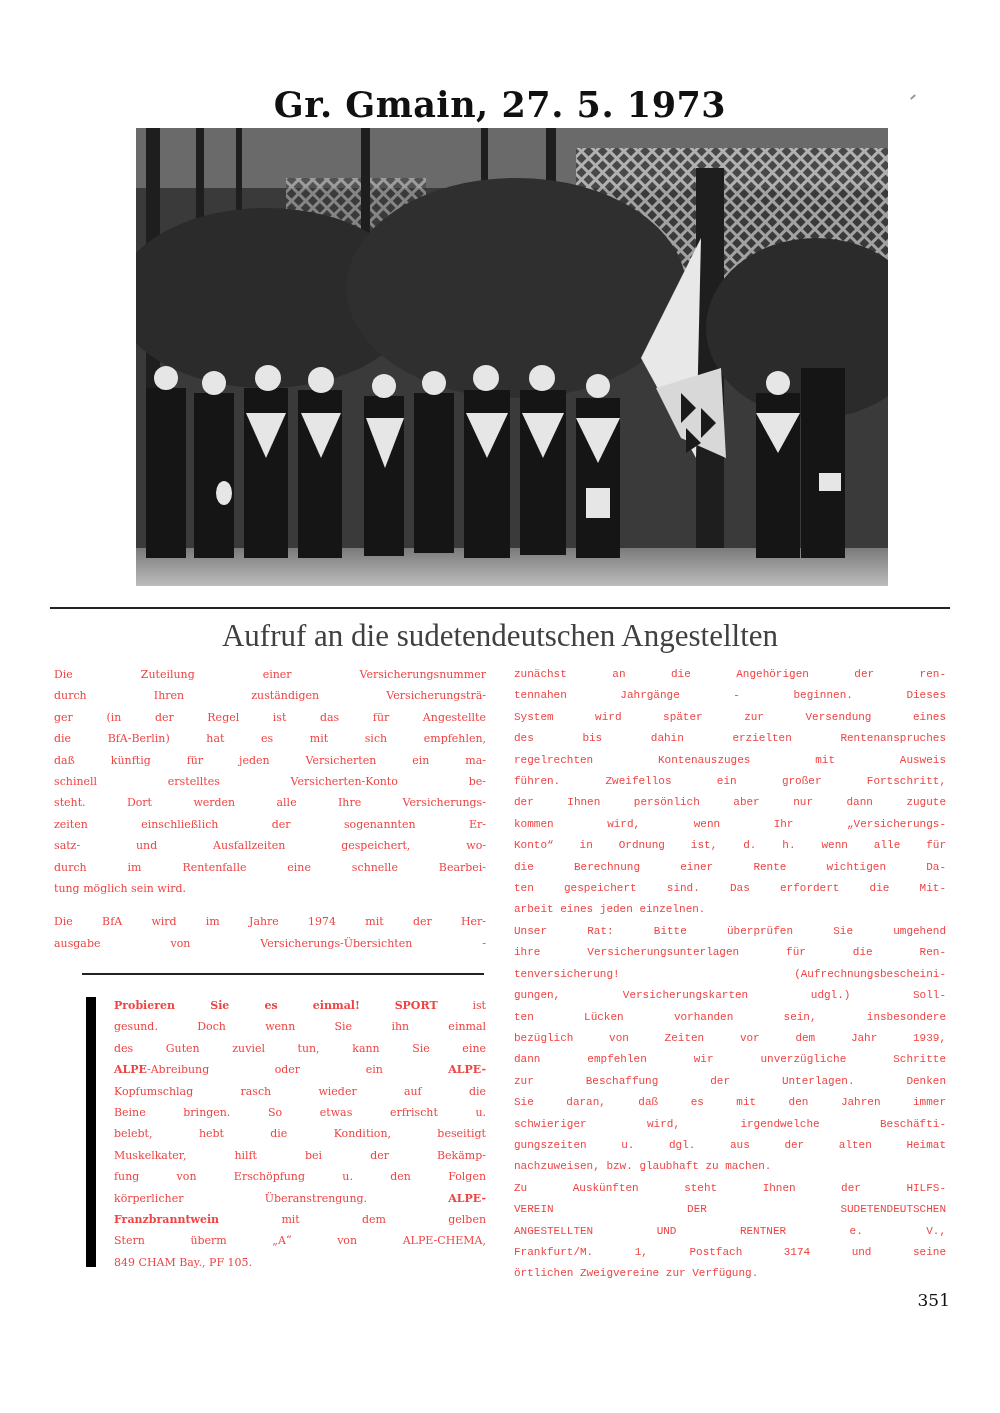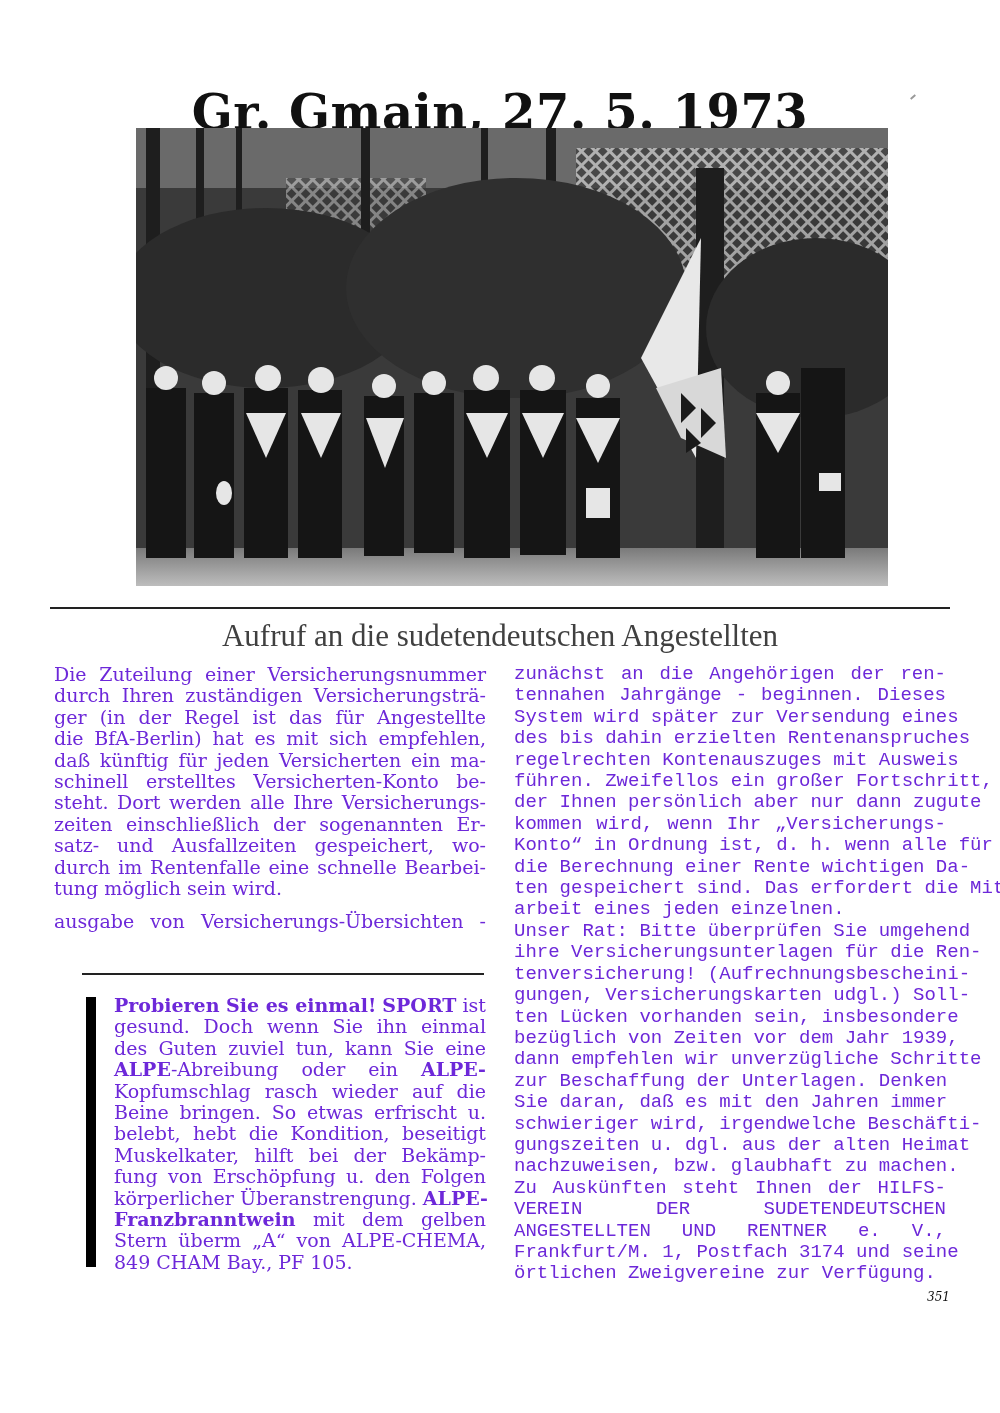--- a/index.html
+++ b/index.html
@@ -1,48 +1,48 @@
 <!DOCTYPE html>
 <html><head>
   <meta charset="utf-8">
   <style>
     html, body { margin: 0; padding: 0; background: #ffffff; }
     body { width: 1000px; height: 1413px; position: relative; overflow: hidden; color: #111; }
     .page-title {
       position: absolute; left: 0; width: 1000px; top: 84px; text-align: center;
-      font-family: "DejaVu Serif", serif; font-weight: bold; font-size: 48px; letter-spacing: 0.5px;
+      font-family: "DejaVu Serif", serif; font-weight: bold; font-size: 35px; letter-spacing: 0.5px;
       color: #111;
     }
     .stray-mark { position: absolute; left: 910px; top: 96px; width: 6px; height: 2px; background: #999; transform: rotate(-40deg); }
     .photo {
       position: absolute; left: 136px; top: 128px; width: 752px; height: 458px;
       background: #2a2a2a; overflow: hidden;
     }
     .photo svg { width: 100%; height: 100%; display: block; }
     .rule-top { position: absolute; left: 50px; top: 607px; width: 900px; height: 2px; background: #222; }
     .article-title {
       position: absolute; left: 0; width: 1000px; top: 618px; text-align: center;
       font-family: "Liberation Serif", serif; font-size: 31px; color: #404040;
     }
     .col {
-      position: absolute; font-family: "DejaVu Serif", serif; font-size: 19px; line-height: 21.4px;
-      text-align: justify; color: #6d28d9;
+      position: absolute; font-family: "DejaVu Serif", serif; font-size: 11px; line-height: 21.4px;
+      text-align: justify; color: #ef4444;
     }
     .col p { margin: 0; }
     .col-left { left: 54px; top: 664px; width: 432px; }
     .col-right { left: 514px; top: 664px; width: 432px; font-family: Liberation Mono, monospace; }
     .p-gap { margin-top: 12px !important; }
     .line { display: block; text-align: justify; text-align-last: justify; white-space: nowrap; }
     .line.last { text-align-last: left; }
     .rule-mid { position: absolute; left: 82px; top: 973px; width: 402px; height: 2px; background: #222; }
     .ad-bar { position: absolute; left: 86px; top: 997px; width: 10px; height: 270px; background: #000; }
     .ad { left: 114px; top: 995px; width: 372px; }
     .page-number {
       position: absolute; left: 900px; top: 1290px; width: 50px; text-align: right;
-      font-family: "DejaVu Serif", serif; font-size: 12px; color: #111; font-style: italic;
+      font-family: "DejaVu Serif", serif; font-size: 17px; color: #111;
     }
     b { font-weight: bold; }
   </style>
 </head>
 <body>
 
 <div class="page-title">Gr. Gmain, 27. 5. 1973</div>
 <div class="stray-mark"></div>
 
 <div class="photo">
@@ -134,20 +134,21 @@
     <span class="line">die BfA-Berlin) hat es mit sich empfehlen,</span>
     <span class="line">daß künftig für jeden Versicherten ein ma-</span>
     <span class="line">schinell erstelltes Versicherten-Konto be-</span>
     <span class="line">steht. Dort werden alle Ihre Versicherungs-</span>
     <span class="line">zeiten einschließlich der sogenannten Er-</span>
     <span class="line">satz- und Ausfallzeiten gespeichert, wo-</span>
     <span class="line">durch im Rentenfalle eine schnelle Bearbei-</span>
     <span class="line last">tung möglich sein wird.</span>
   </p>
   <p class="p-gap">
+    <span class="line">Die BfA wird im Jahre 1974 mit der Her-</span>
     <span class="line">ausgabe von Versicherungs-Übersichten -</span>
   </p>
 </div>
 
 <div class="rule-mid"></div>
 <div class="ad-bar"></div>
 
 <div class="col ad">
   <span class="line"><b>Probieren Sie es einmal!</b> <b>SPORT</b> <span>ist</span></span>
   <span class="line">gesund. Doch wenn Sie ihn einmal</span>

